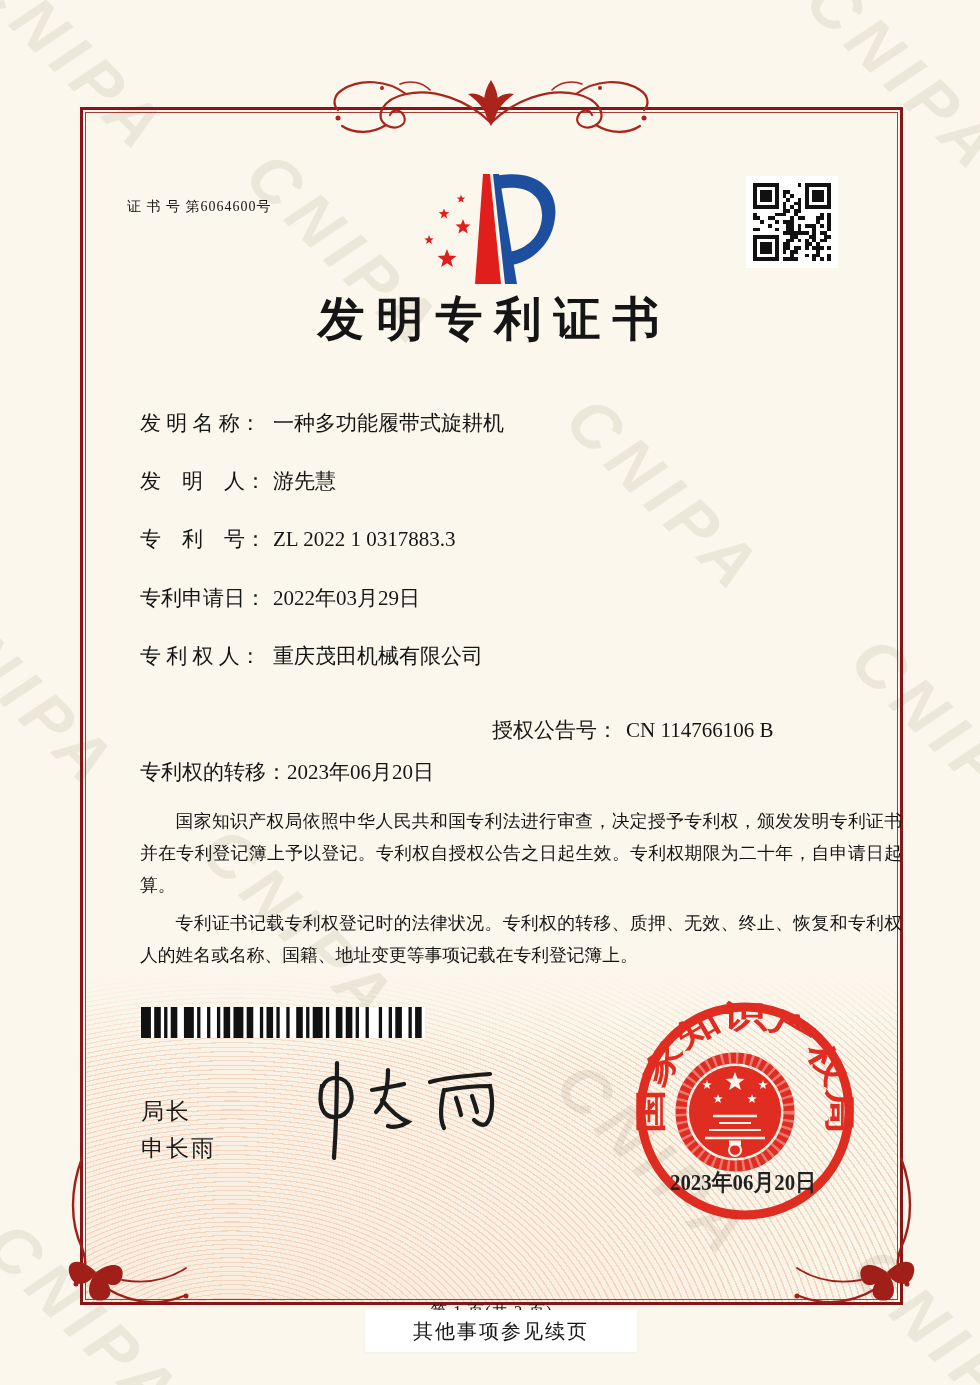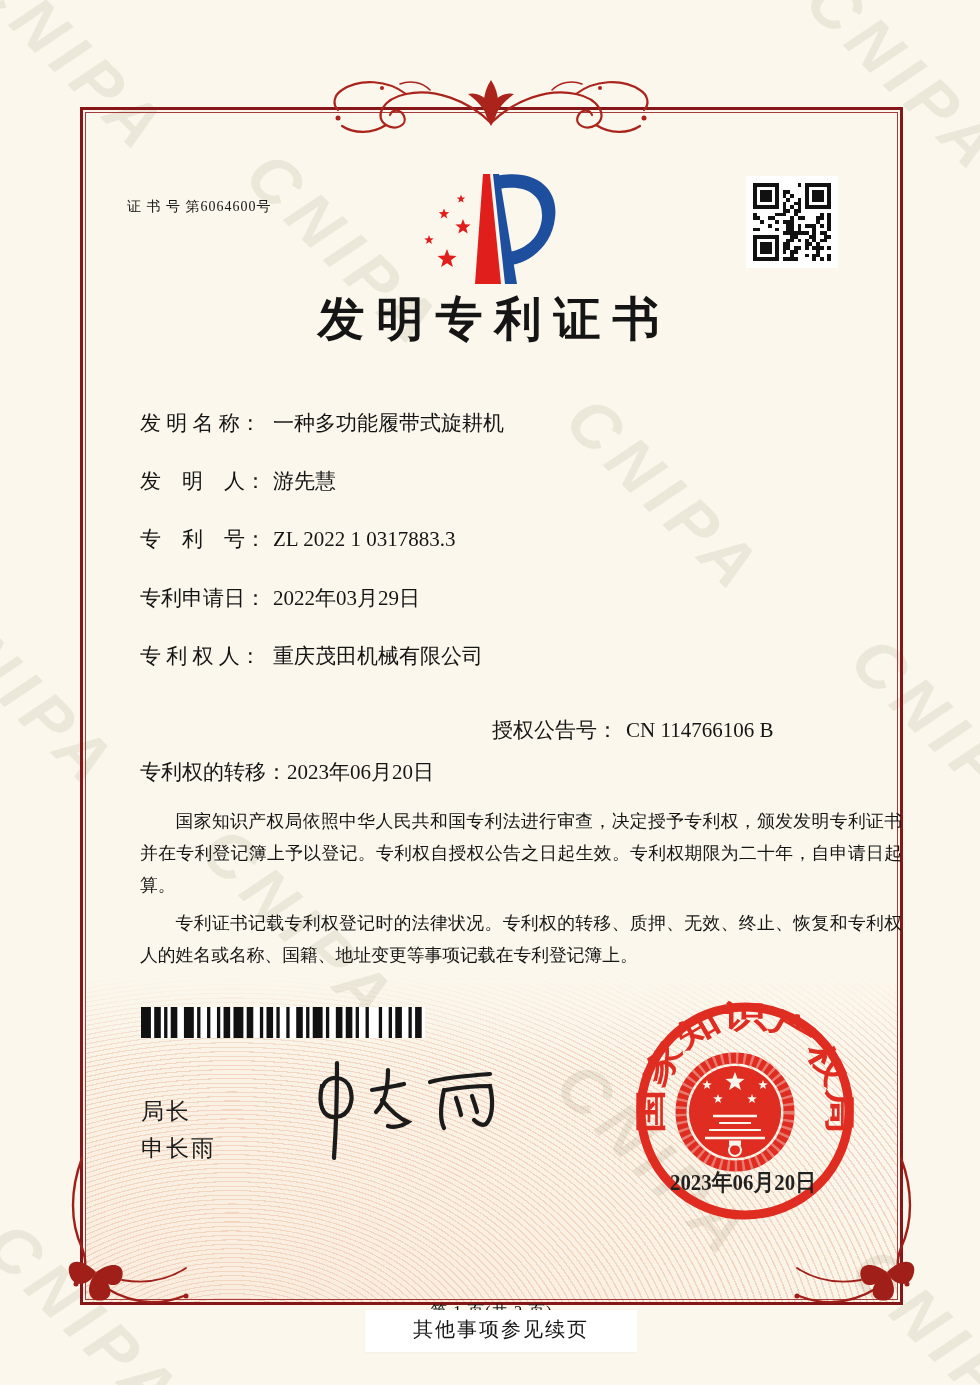--- a/index.html
+++ b/index.html
@@ -44,21 +44,21 @@
   .barcode svg{display:block;width:284px;height:31px;}
   .duty{position:absolute;left:141px;z-index:5;font-family:"Liberation Sans","DejaVu Sans",sans-serif;
         font-size:23px;letter-spacing:2px;color:#1c1c1c;}
   .duty.t{top:1096px;} .duty.n{top:1133px;}
   .sig{position:absolute;left:292px;top:1058px;width:220px;height:108px;z-index:5;}
   .seal{position:absolute;left:633px;top:999px;width:224px;height:224px;z-index:6;opacity:0.95;}
   .page-footer{position:absolute;left:80px;width:823px;top:1261px;z-index:5;text-align:center;
         font-size:16.5px;letter-spacing:1px;margin-top:40px;}
   .bottom-note{position:absolute;left:365px;top:1310px;width:272px;height:42px;z-index:5;
         background:#ffffff;text-align:center;line-height:42px;font-size:20px;letter-spacing:2px;
-        box-shadow:0 1px 2px rgba(0,0,0,0.04);font-family:Liberation Mono, monospace;}
+        box-shadow:0 1px 2px rgba(0,0,0,0.04);}
 </style>
 </head>
 <body>
 
 <div class="page">
 
   <div class="guilloche"></div>
 
   <div class="wm" style="left:70px;top:55px">CNIPA</div>
   <div class="wm" style="left:905px;top:75px">CNIPA</div>

